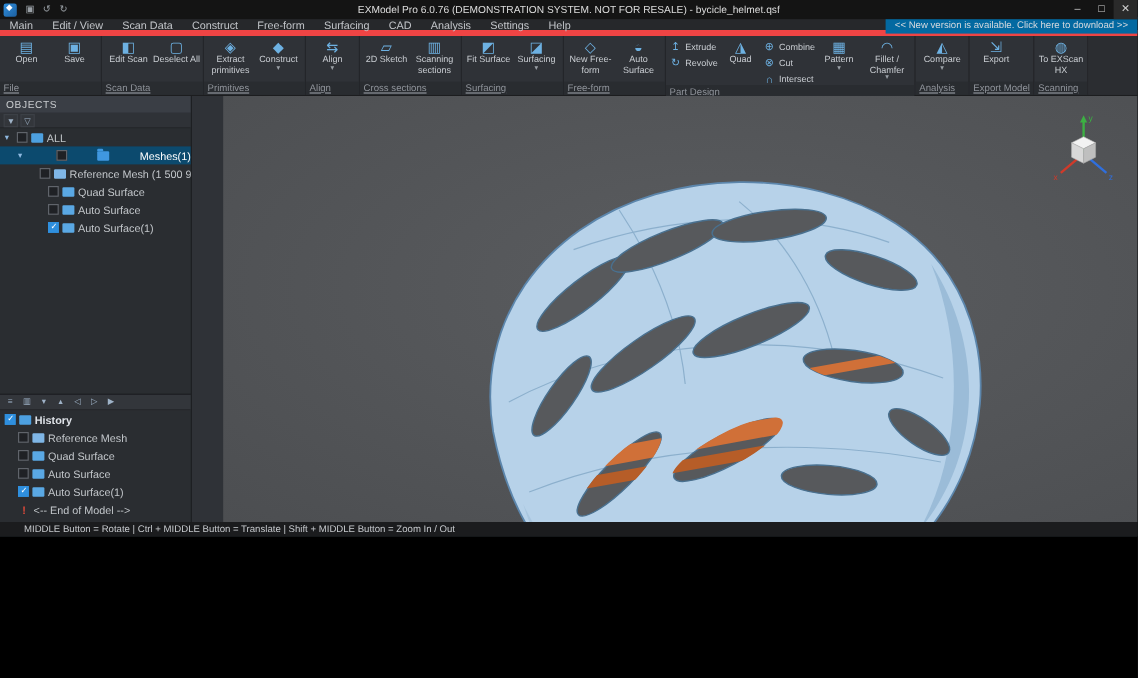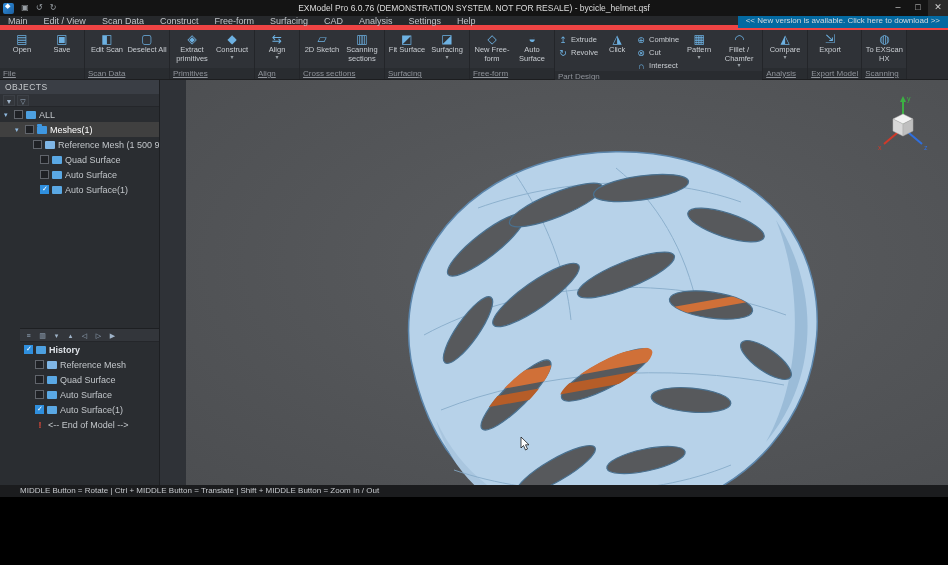--- a/index.html
+++ b/index.html
@@ -1,18 +1,18 @@
 <!DOCTYPE html>
 <html><head>
 <meta charset="utf-8">
 <style>
   * { margin:0; padding:0; box-sizing:border-box; }
   html,body { width:948px; height:565px; overflow:hidden; background:#000;
     font-family:"Liberation Sans","DejaVu Sans",sans-serif; }
-  .app { width:948px; height:497px; display:flex; flex-direction:column; background:#2f3237; }
+  .app { width:948px; height:447px; display:flex; flex-direction:column; background:#2f3237; }
 
   
   .titlebar { height:16px; background:#141414; display:flex; align-items:center; position:relative;
     color:#cfcfcf; font-size:9px; flex:0 0 16px; }
   .applogo { width:11px; height:11px; margin:0 4px 0 3px; border-radius:2px;
     background:linear-gradient(135deg,#2f8fde,#1c5fa0); position:relative; }
   .applogo::after { content:"◆"; position:absolute; left:2px; top:-1px; font-size:7px; color:#fff; }
   .qicon { width:14px; height:12px; text-align:center; line-height:12px; font-size:8px; color:#9aa0a6; }
   .qicon.save::after { content:"▣"; } .qicon.undo::after { content:"↺"; } .qicon.redo::after { content:"↻"; }
   .wintitle { position:absolute; left:0; right:0; text-align:center; font-size:8.5px; color:#dddddd; pointer-events:none; }
@@ -50,34 +50,34 @@
   .objects-section { height:248px; flex:0 0 248px; display:flex; flex-direction:column; overflow:hidden; }
   .panel-header { height:14px; background:#3a3e45; color:#c7cacd; font-size:8.5px; letter-spacing:.5px;
     line-height:14px; padding-left:5px; }
   .filter-row { height:13px; background:#2f3237; display:flex; align-items:center; gap:2px; padding-left:3px;
     border-bottom:1px solid #24262a; }
   .ficon { width:12px; height:11px; text-align:center; line-height:11px; font-size:7px; color:#9fb3c8;
     border:1px solid #3c4046; background:#33363b; }
   .ficon.f1::after { content:"▼"; } .ficon.f2::after { content:"▽"; }
 
   .trow { height:15px; display:flex; align-items:center; gap:3px; font-size:9px; color:#c2c6ca; white-space:nowrap; }
-  .trow.selected { background:#404040; color:#ffffff; }
+  .trow.selected { background:#0c4a6e; color:#ffffff;justify-content:space-between; }
   .ind0 { padding-left:4px; } .ind1 { padding-left:15px; } .ind2 { padding-left:30px; }
   .arrow { width:7px; font-size:7px; color:#8fb9e0; } .arrow.exp::after { content:"▾"; }
   .noarrow { width:7px; }
   .cb { width:9px; height:9px; flex:0 0 9px; border:1px solid #60646b; background:#1f2125; position:relative; }
   .cb.on { background:#2f8fde; border-color:#2f8fde; }
   .cb.on::after { content:"✓"; color:#fff; font-size:7px; position:absolute; top:-1px; left:1px; }
   .ticon { width:10px; height:8px; flex:0 0 10px; border-radius:1px; background:#4da0e0; position:relative; }
   .ticon.folder { background:#3f97e0; }
   .ticon.folder::before { content:""; position:absolute; top:-2px; left:0; width:5px; height:2px; background:#3f97e0; border-radius:1px 1px 0 0; }
   .ticon.mesh { background:#7fb6e6; }
   .ticon.surface { background:#5aa8e4; }
 
-  .history-section { flex:1; display:flex; flex-direction:column; border-top:1px solid #1d1f22; overflow:hidden;margin-left:20px; }
+  .history-section { flex:1; display:flex; flex-direction:column; border-top:1px solid #1d1f22; overflow:hidden; }
   .htoolbar { height:13px; background:#33363b; display:flex; align-items:center; gap:1px; padding-left:2px;
     border-bottom:1px solid #24262a; }
   .hicon { width:13px; height:11px; text-align:center; line-height:11px; font-size:7px; color:#9fb3c8; }
   .h1::after{content:"≡";} .h2::after{content:"▥";} .h3::after{content:"▾";} .h4::after{content:"▴";}
   .h5::after{content:"◁";} .h6::after{content:"▷";} .h7::after{content:"▶";}
   .htitle { font-weight:bold; color:#dfe3e8; }
   .err { width:10px; flex:0 0 10px; color:#e04a3a; font-weight:bold; font-size:9px; text-align:center; }
 
   
   .viewport { flex:1; position:relative; background:radial-gradient(ellipse at 55% 45%, #5b5d60 0%, #525457 60%, #4c4e51 100%); overflow:hidden; }
@@ -226,21 +226,21 @@
             <span class="sic">↥</span>
             <span>Extrude</span>
           </div>
           <div class="sbtn">
             <span class="sic">↻</span>
             <span>Revolve</span>
           </div>
         </div>
         <div class="rbtn" style="width:32px">
           <span class="ric">◮</span>
-          <span class="rlabel">Click</span>
+          <span class="rlabel">Quad</span>
         </div>
         <div class="pdcol">
           <div class="sbtn">
             <span class="sic">⊕</span>
             <span>Combine</span>
           </div>
           <div class="sbtn">
             <span class="sic">⊗</span>
             <span>Cut</span>
           </div>

